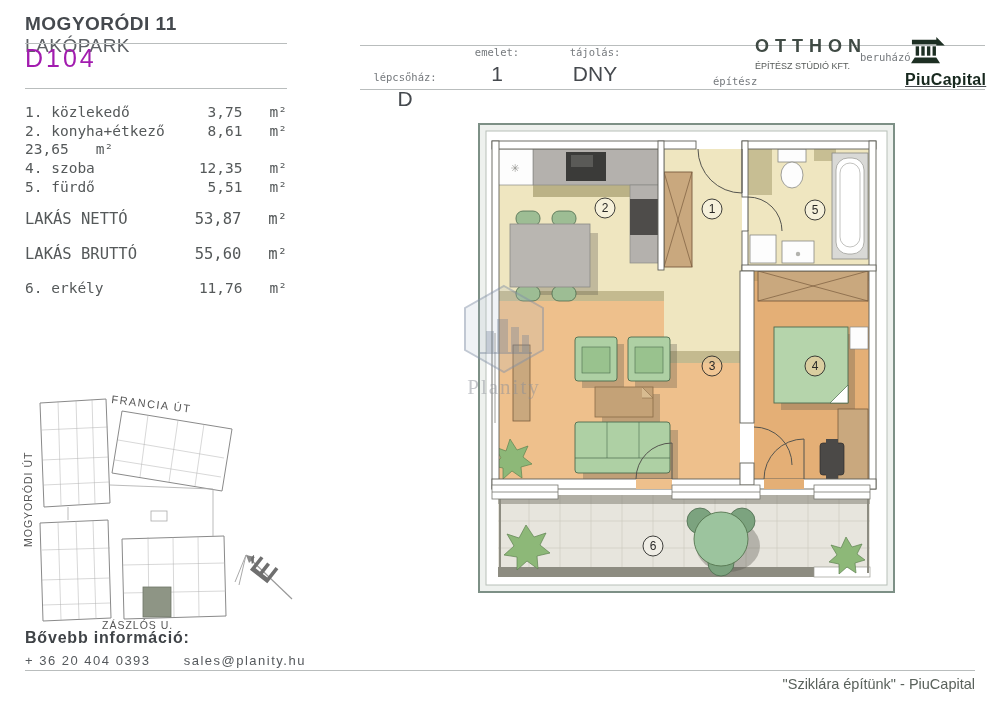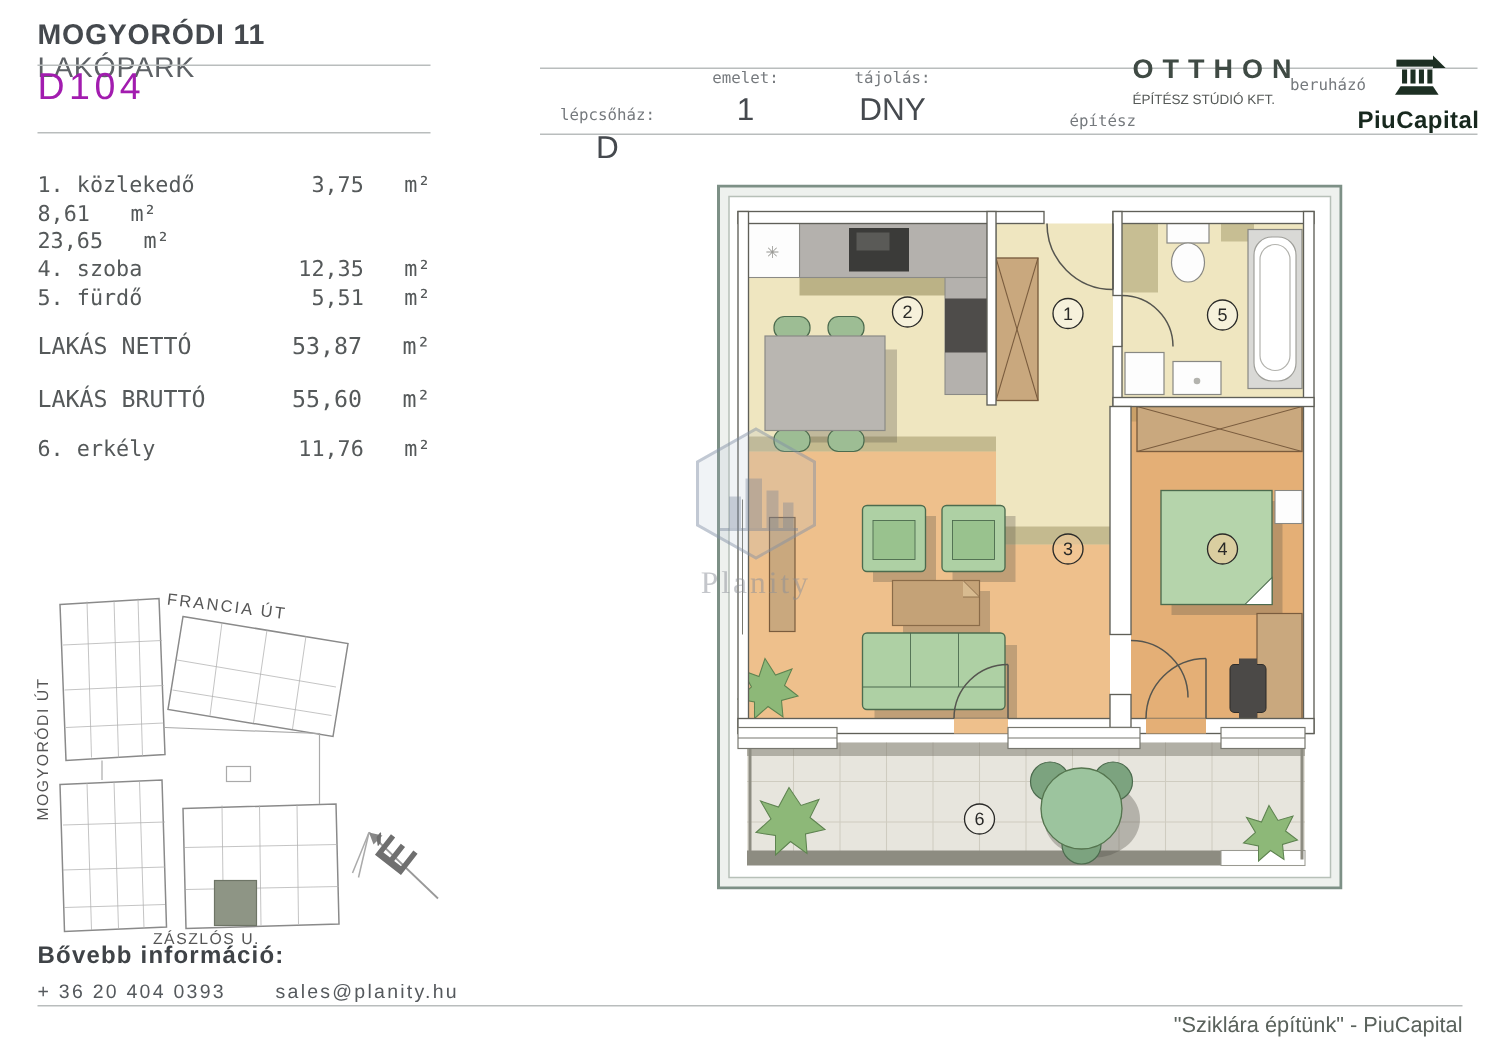--- a/index.html
+++ b/index.html
@@ -14,24 +14,24 @@
   .unit-id{position:absolute;left:25px;top:44px;font-size:25px;font-weight:400;
            letter-spacing:3px;color:#a21caf;}
   .info-cell{position:absolute;top:46px;text-align:center;}
   .info-label{font-family:"DejaVu Sans Mono",monospace;font-size:10.5px;color:#75797d;}
   .info-value{font-size:21px;color:#45494e;margin-top:4px;}
   .brand-label{position:absolute;top:51px;font-family:"DejaVu Sans Mono",monospace;
                font-size:10.5px;color:#75797d;}
   .otthon{position:absolute;left:755px;top:36px;width:100px;text-align:left;}
   .otthon-main{font-size:18px;font-weight:700;letter-spacing:6px;color:#3f4a44;}
   .otthon-sub{font-size:9px;letter-spacing:0px;color:#565a58;margin-top:4px;white-space:nowrap;}
-  .piu{position:absolute;left:905px;top:36px;width:80px;text-align:center;}
+  .piu{position:absolute;left:905px;top:36px;width:80px;text-decoration:underline;}
   .piu-name{font-size:16px;font-weight:800;color:#17281e;letter-spacing:.3px;margin-top:1px;}
   
-  .areas{position:absolute;left:25px;top:116px;width:262px;
+  .areas{position:absolute;left:25px;top:104px;width:262px;
          font-family:"DejaVu Sans Mono",monospace;font-size:14.5px;color:#55595a;}
   .arow{display:flex;align-items:baseline;height:18.7px;}
   .arow .lab{flex:1;}
   .arow .val{text-align:right;}
   .arow .unit{margin-left:7px;padding-left:20px;}
   .arow.total{margin-top:13px;height:22px;font-size:15.5px;}
   .arow.outdoor{margin-top:13px;height:22px;}
   
   .floorplan{position:absolute;left:478px;top:123px;}
   .sitemap{position:absolute;left:18px;top:385px;}
@@ -100,20 +100,21 @@
     <div class="piu-name">PiuCapital</div>
   </div>
 
   <div class="areas">
     <div class="arow">
         <span class="lab">1. közlekedő</span>
         <span class="val">3,75</span>
         <span class="unit">m²</span>
       </div>
     <div class="arow">
+        <span class="lab">2. konyha+étkező</span>
         <span class="val">8,61</span>
         <span class="unit">m²</span>
       </div>
     <div class="arow">
         <span class="val">23,65</span>
         <span class="unit">m²</span>
       </div>
     <div class="arow">
         <span class="lab">4. szoba</span>
         <span class="val">12,35</span>

